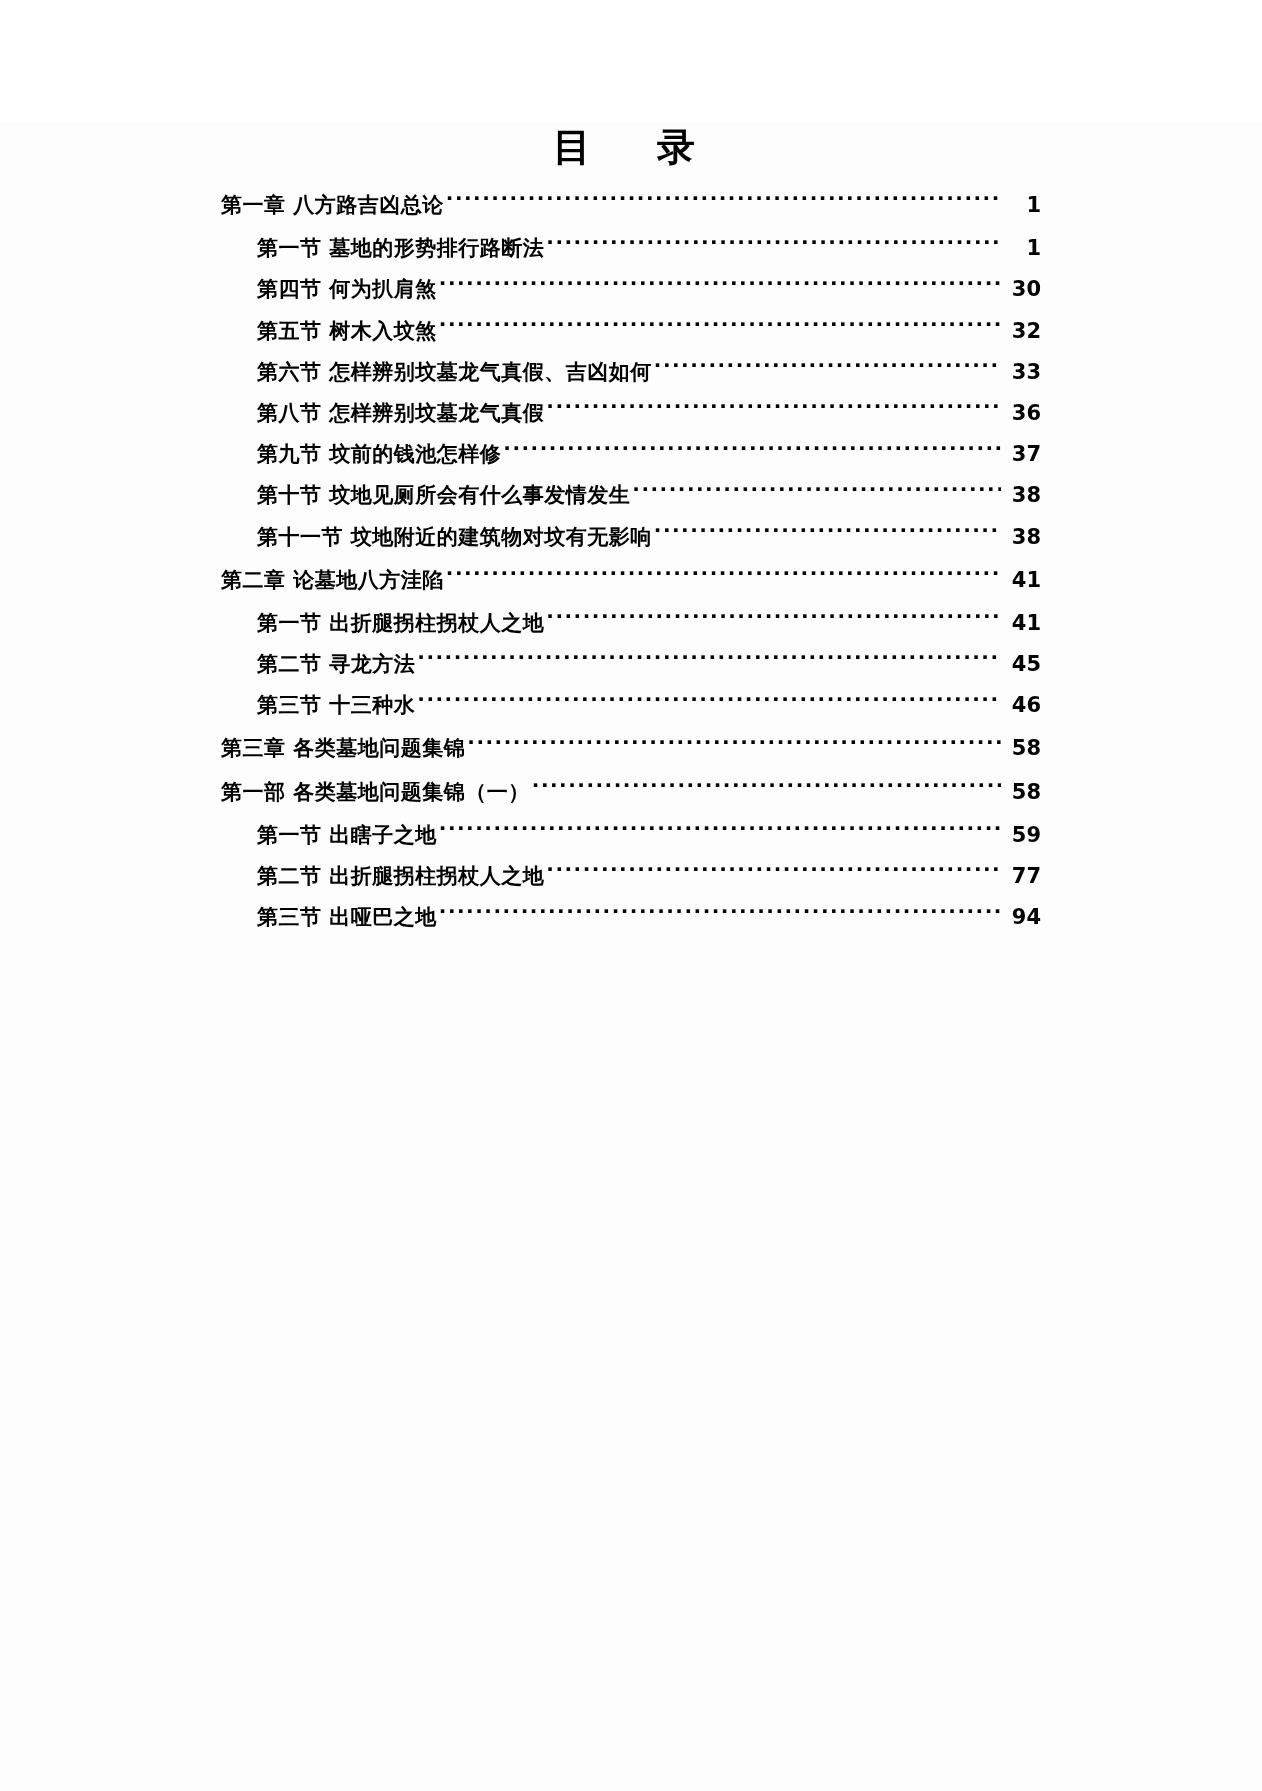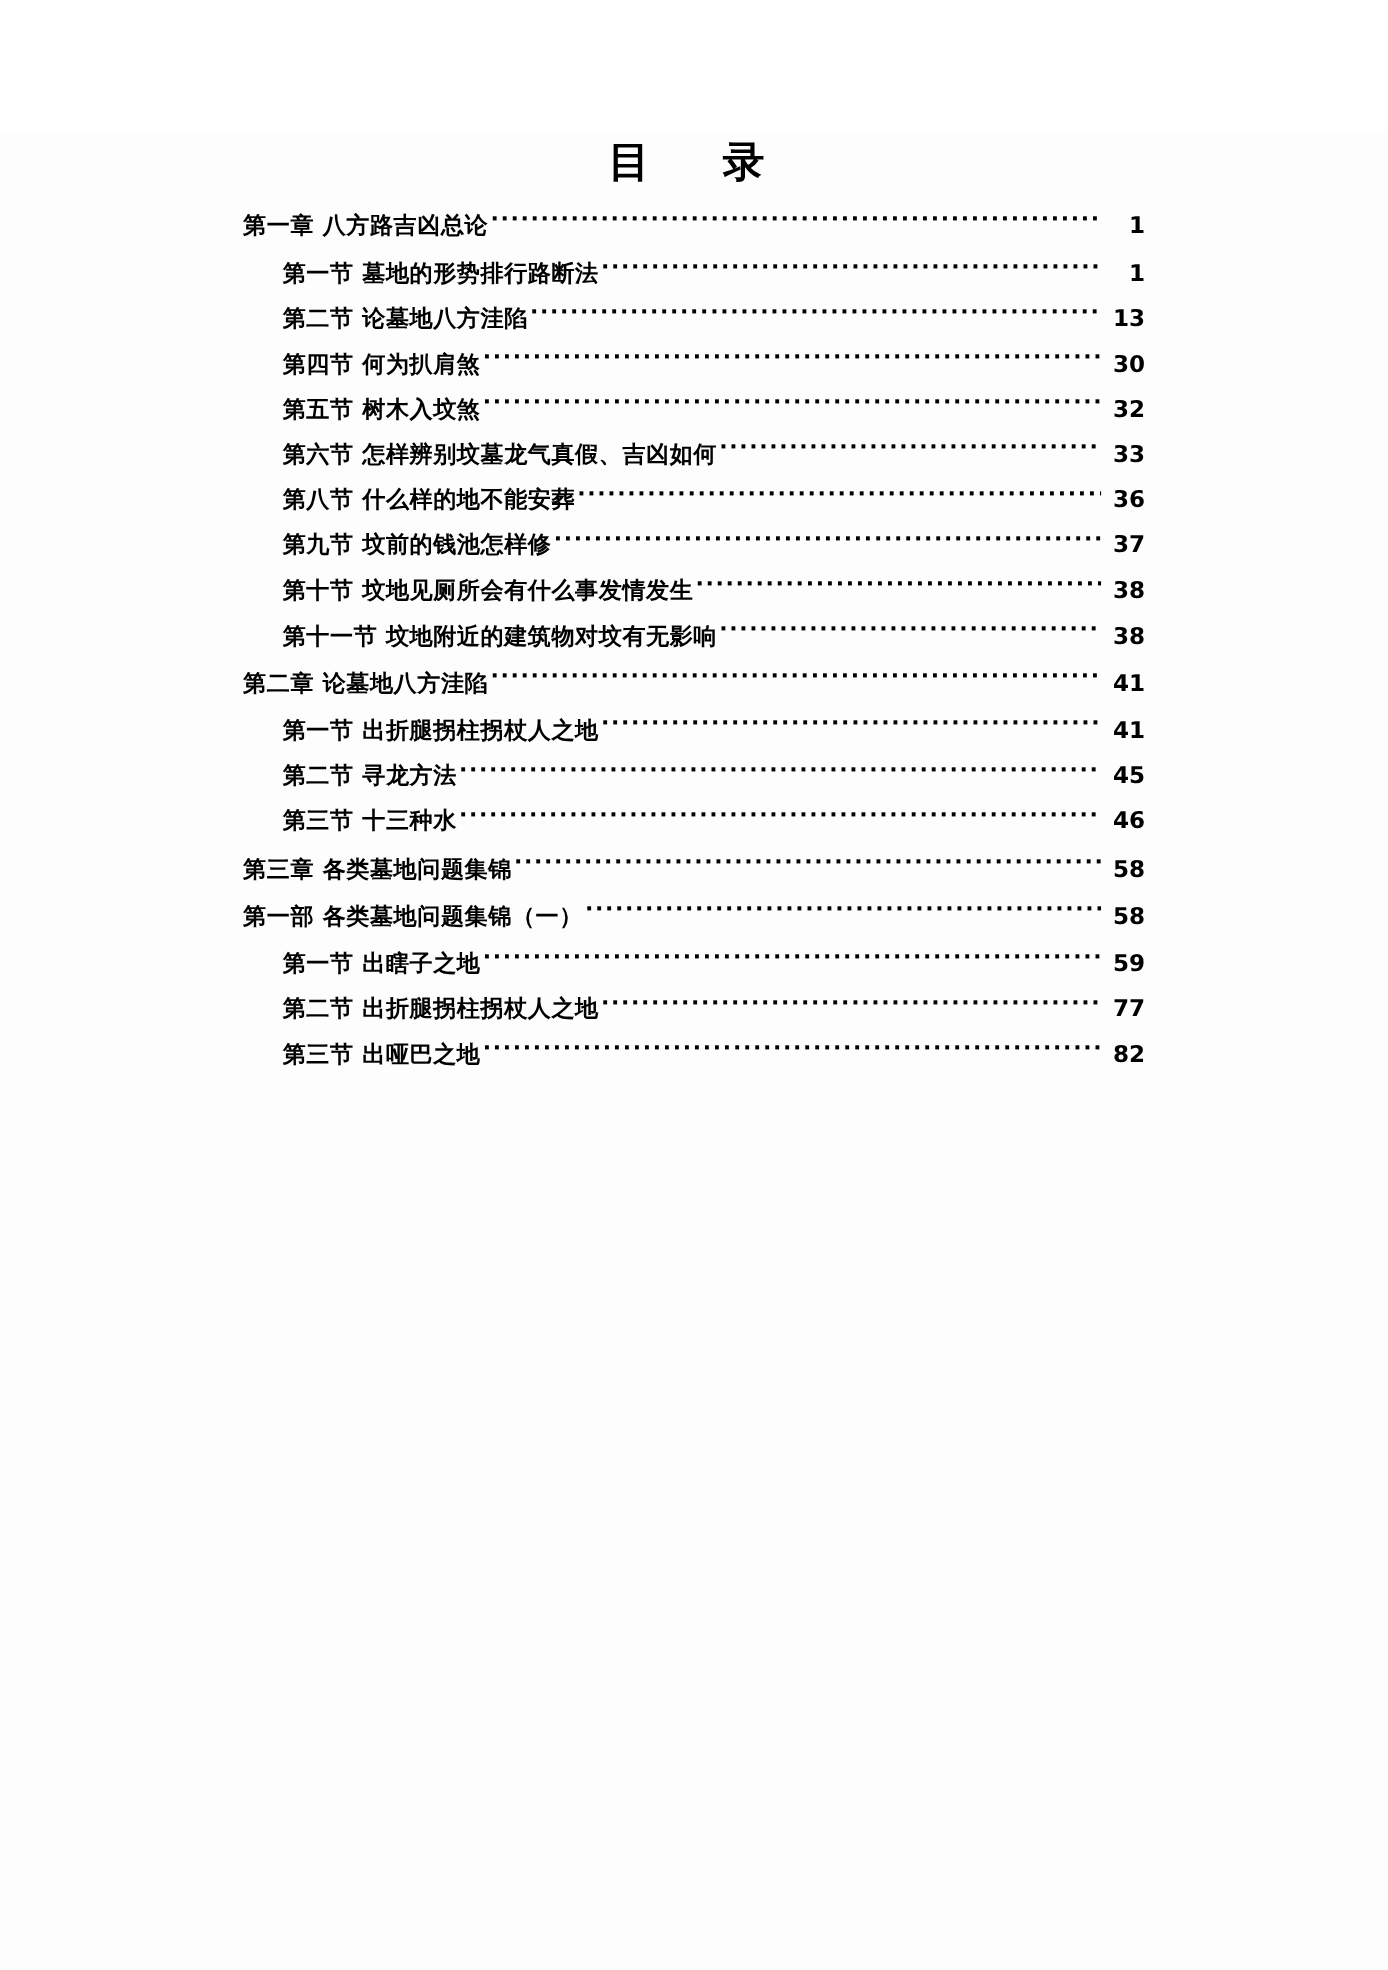--- a/index.html
+++ b/index.html
@@ -94,41 +94,36 @@
         <span class="toc-label">第一章  八方路吉凶总论</span>
         <span class="toc-leader"></span>
         <span class="toc-page">1</span>
       </div>
       <div class="toc-row level-section">
         <span class="toc-label">第一节 墓地的形势排行路断法</span>
         <span class="toc-leader"></span>
         <span class="toc-page">1</span>
       </div>
       <div class="toc-row level-section">
-        <span class="toc-label">第二节 论墓地八方洼陷</span>
-        <span class="toc-leader"></span>
-        <span class="toc-page">13</span>
-      </div>
-      <div class="toc-row level-section">
         <span class="toc-label">第四节 何为扒肩煞</span>
         <span class="toc-leader"></span>
         <span class="toc-page">30</span>
       </div>
       <div class="toc-row level-section">
         <span class="toc-label">第五节 树木入坟煞</span>
         <span class="toc-leader"></span>
         <span class="toc-page">32</span>
       </div>
       <div class="toc-row level-section">
         <span class="toc-label">第六节 怎样辨别坟墓龙气真假、吉凶如何</span>
         <span class="toc-leader"></span>
         <span class="toc-page">33</span>
       </div>
       <div class="toc-row level-section">
-        <span class="toc-label">第八节 什么样的地不能安葬</span>
+        <span class="toc-label">第八节 怎样辨别坟墓龙气真假</span>
         <span class="toc-leader"></span>
         <span class="toc-page">36</span>
       </div>
       <div class="toc-row level-section">
         <span class="toc-label">第九节 坟前的钱池怎样修</span>
         <span class="toc-leader"></span>
         <span class="toc-page">37</span>
       </div>
       <div class="toc-row level-section">
         <span class="toc-label">第十节 坟地见厕所会有什么事发情发生</span>
@@ -176,16 +171,16 @@
         <span class="toc-page">59</span>
       </div>
       <div class="toc-row level-section">
         <span class="toc-label">第二节  出折腿拐柱拐杖人之地</span>
         <span class="toc-leader"></span>
         <span class="toc-page">77</span>
       </div>
       <div class="toc-row level-section">
         <span class="toc-label">第三节  出哑巴之地</span>
         <span class="toc-leader"></span>
-        <span class="toc-page">82</span>
+        <span class="toc-page">94</span>
       </div>
     </div>
 </div>
 
 </body></html>

